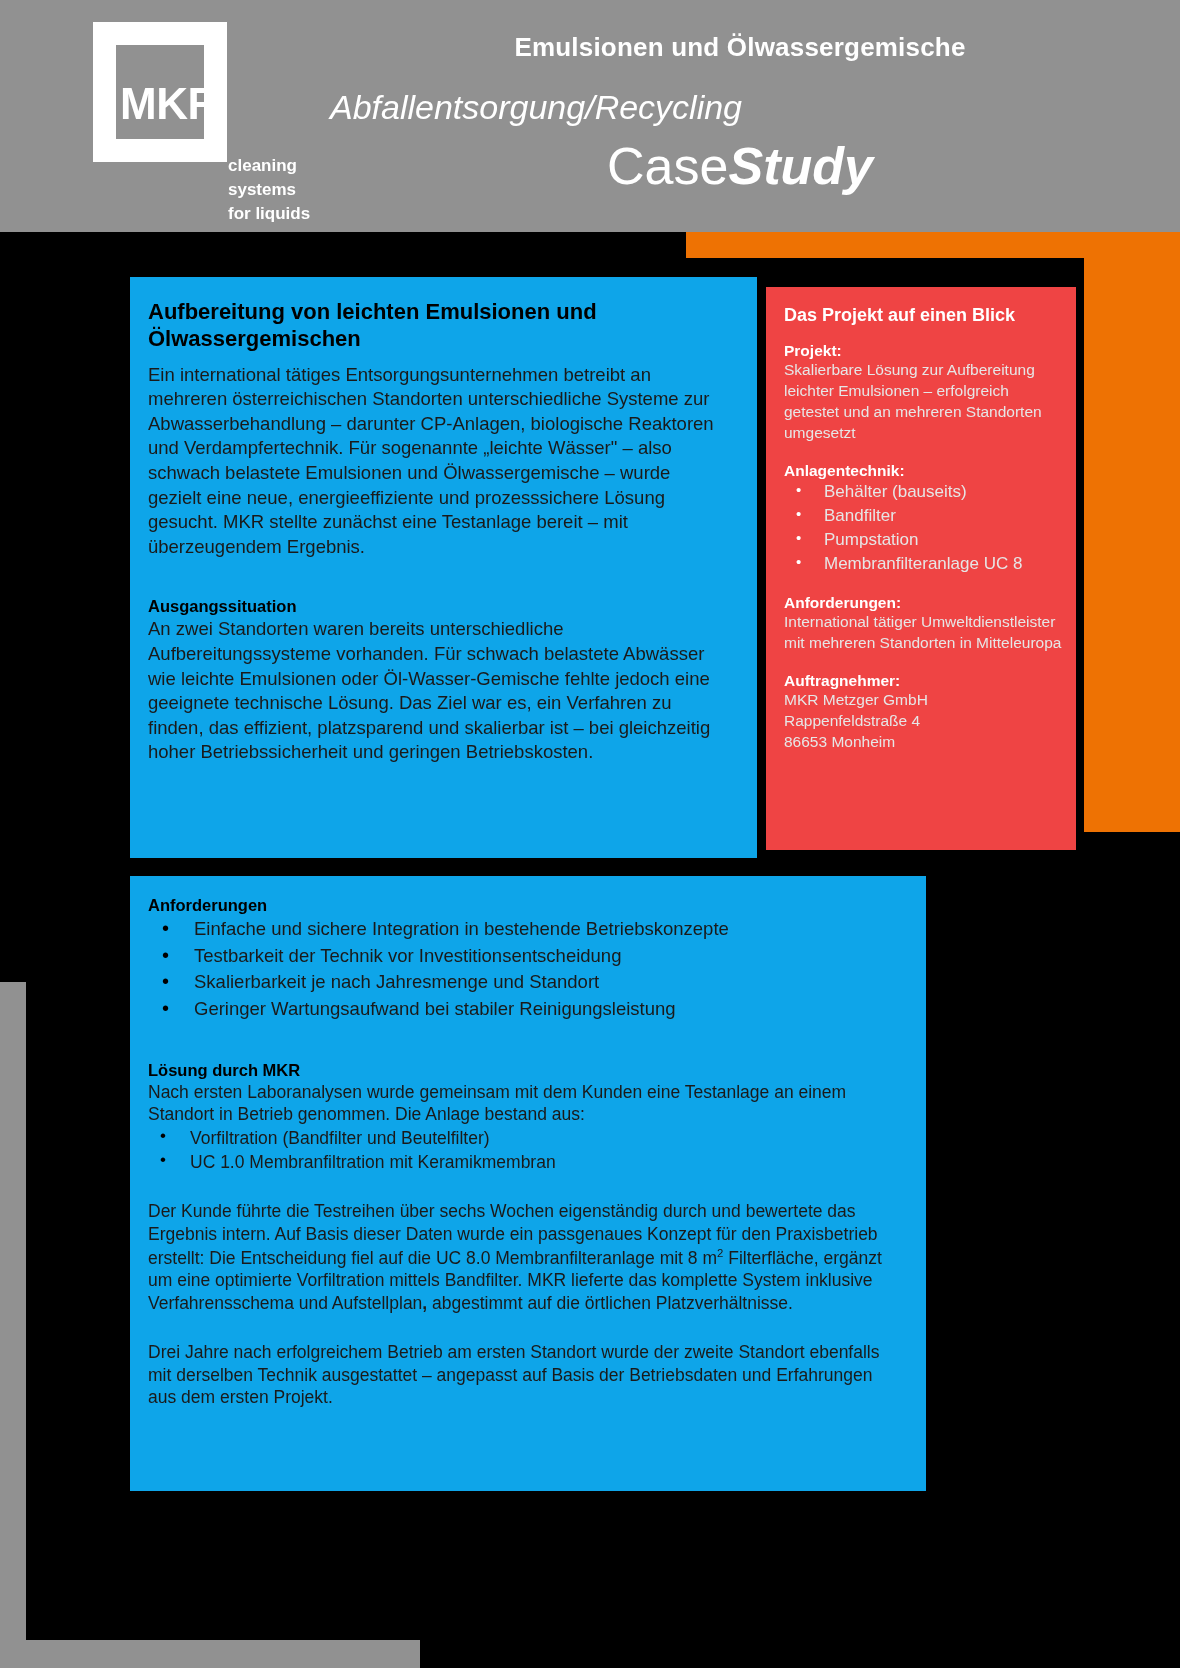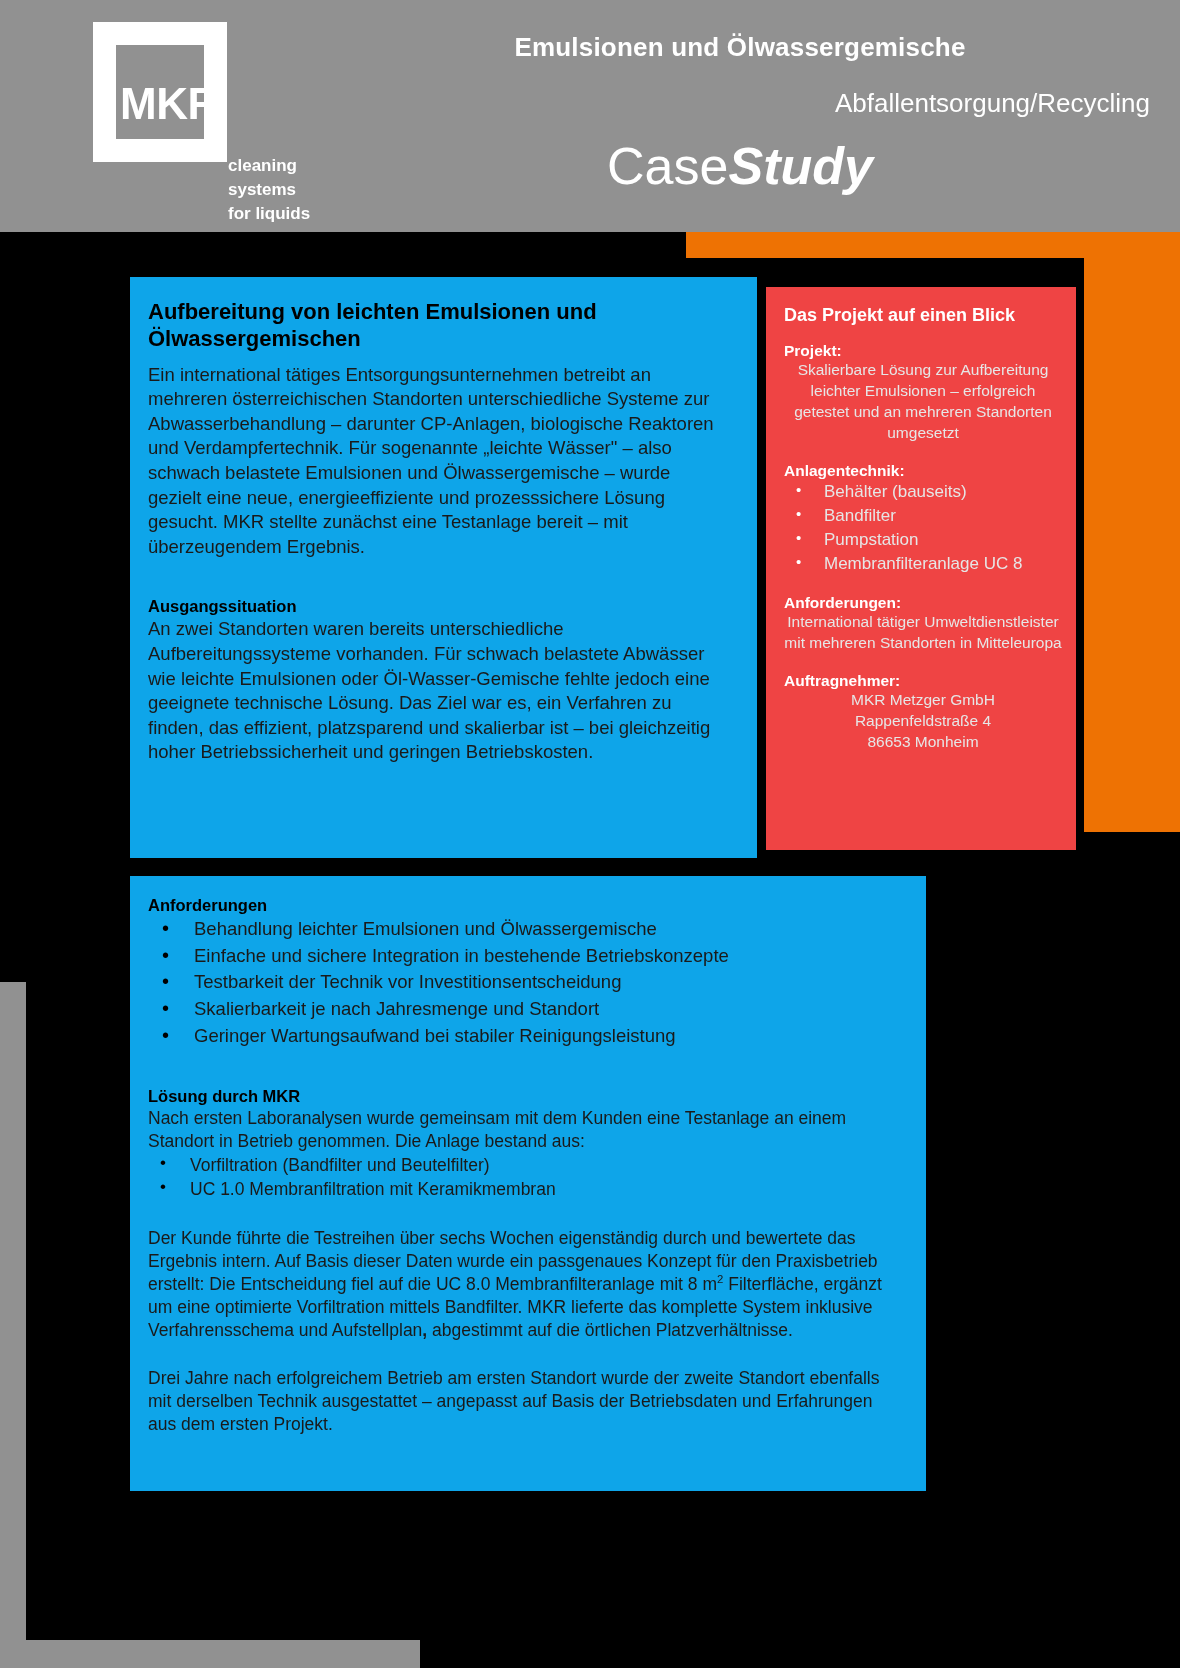--- a/index.html
+++ b/index.html
@@ -31,21 +31,21 @@
     color:#fff;font-size:17px;font-weight:bold;line-height:1.42;
   }
 
   .head-title{
     position:absolute;left:330px;top:32px;width:820px;
     text-align:center;color:#fff;font-size:26px;font-weight:bold;
     letter-spacing:0.2px;
   }
   .head-sub{
     position:absolute;left:330px;top:88px;width:820px;
-    text-align:right;color:#fff;font-size:26px;font-weight:500;
+    text-align:left;color:#fff;font-size:34px;font-style:italic;font-weight:500;
   }
   .head-case{
     position:absolute;left:330px;top:140px;width:820px;
     text-align:center;color:#fff;font-size:52px;line-height:1;
     white-space:nowrap;
   }
   .head-case .c1{font-weight:300;}
   .head-case .c2{font-weight:bold;font-style:italic;}
 
   
@@ -77,21 +77,21 @@
   }
   p.body2{
     margin:0;font-size:17.5px;line-height:1.30;color:#1a1a1a;
   }
   .spacer-lg{height:38px;}
   .spacer-md{height:26px;}
 
   
   .sb-title{margin:0 0 16px 0;font-size:18px;font-weight:bold;color:#fff;}
   .sb-label{margin:0;font-size:15.5px;font-weight:bold;color:#fff;}
-  .sb-text{margin:0;font-size:15.5px;line-height:1.35;color:#e6e6e6;text-align:center;}
+  .sb-text{margin:0;font-size:15.5px;line-height:1.35;color:#e6e6e6;}
   .sb-gap{height:18px;}
   ul.sb-list{margin:0;padding:0;list-style:none;}
   ul.sb-list li{
     font-size:17px;line-height:1.42;color:#e6e6e6;
     padding-left:40px;position:relative;
   }
   ul.sb-list li:before{
     content:"\2022";position:absolute;left:12px;top:-1px;color:#fff;font-size:15px;
   }
 
@@ -176,21 +176,20 @@
     <div class="sb-text">MKR Metzger GmbH</div>
     <div class="sb-text">Rappenfeldstraße 4</div>
     <div class="sb-text">86653 Monheim</div>
   </div>
 </div>
 
 <div class="box" id="box-bottom">
   <div class="pad-bt">
     <h3 class="sub">Anforderungen</h3>
     <ul class="blist">
-      <li>Behandlung leichter Emulsionen und Ölwassergemische</li>
       <li>Einfache und sichere Integration in bestehende Betriebskonzepte</li>
       <li>Testbarkeit der Technik vor Investitionsentscheidung</li>
       <li>Skalierbarkeit je nach Jahresmenge und Standort</li>
       <li>Geringer Wartungsaufwand bei stabiler Reinigungsleistung</li>
     </ul>
 
     <div class="spacer-lg"></div>
 
     <h3 class="sub">Lösung durch MKR</h3>
     <p class="body2">Nach ersten Laboranalysen wurde gemeinsam mit dem Kunden eine Testanlage an einem Standort in Betrieb genommen. Die Anlage bestand aus:</p>

